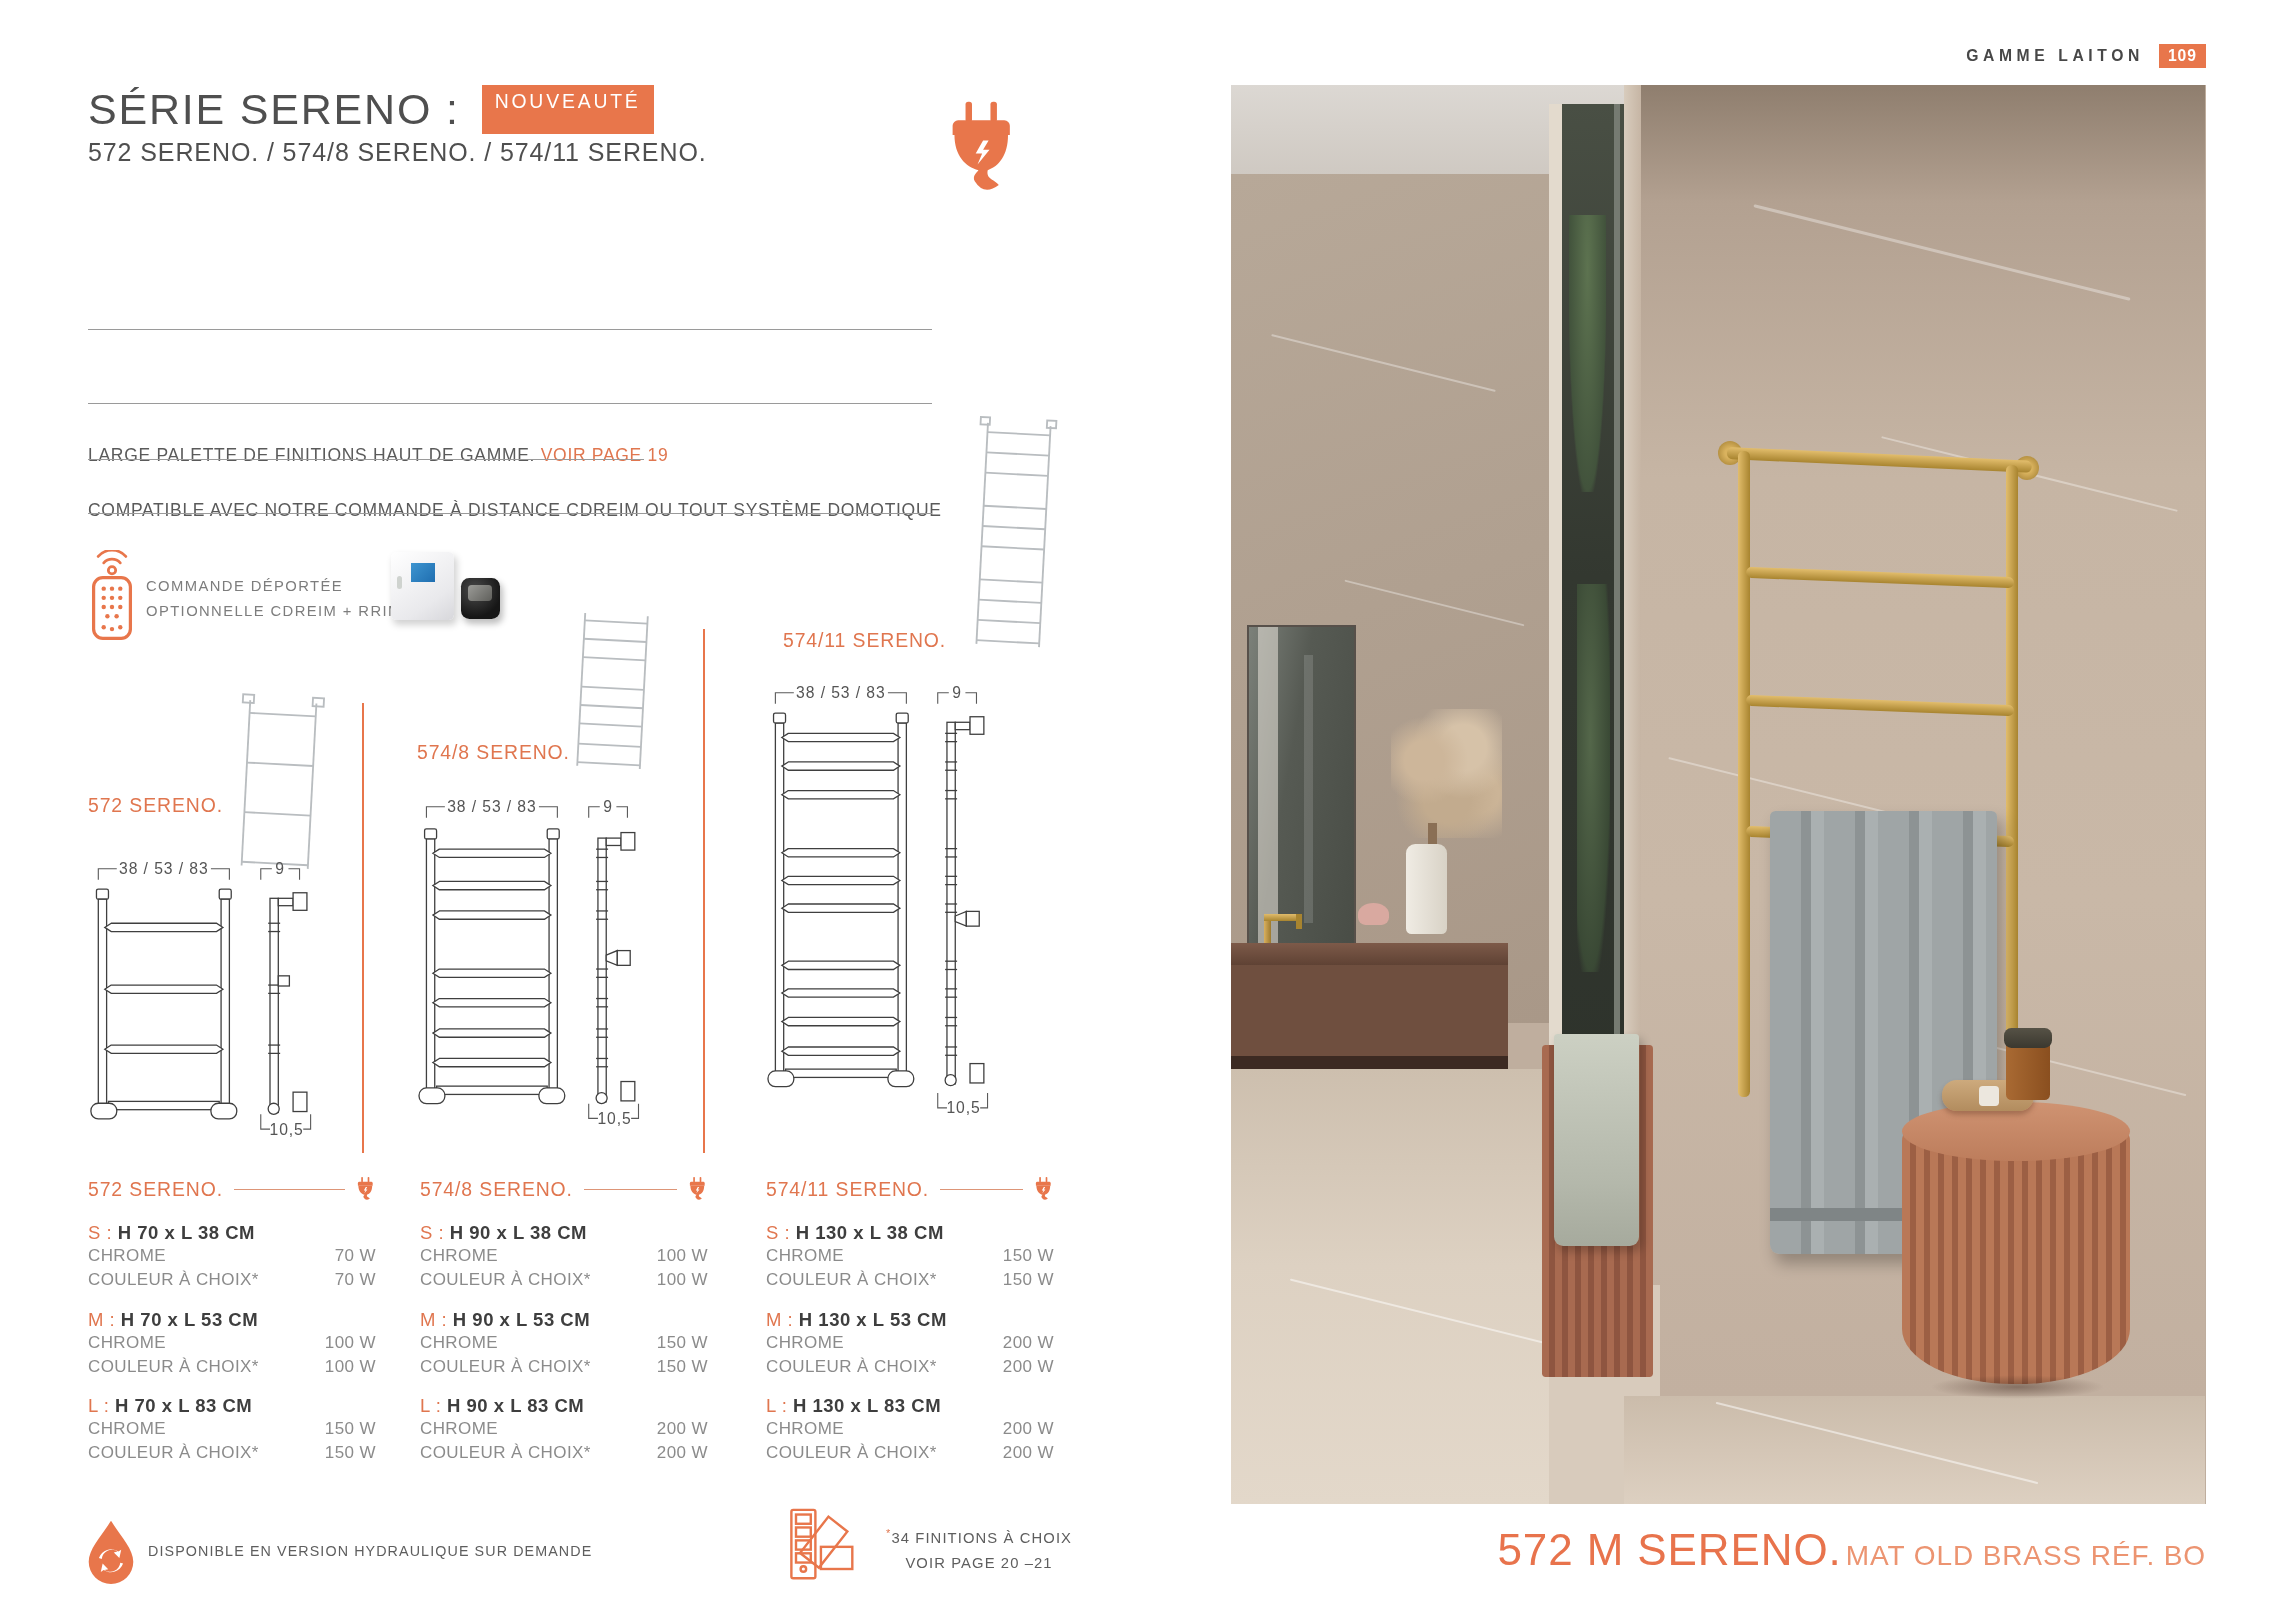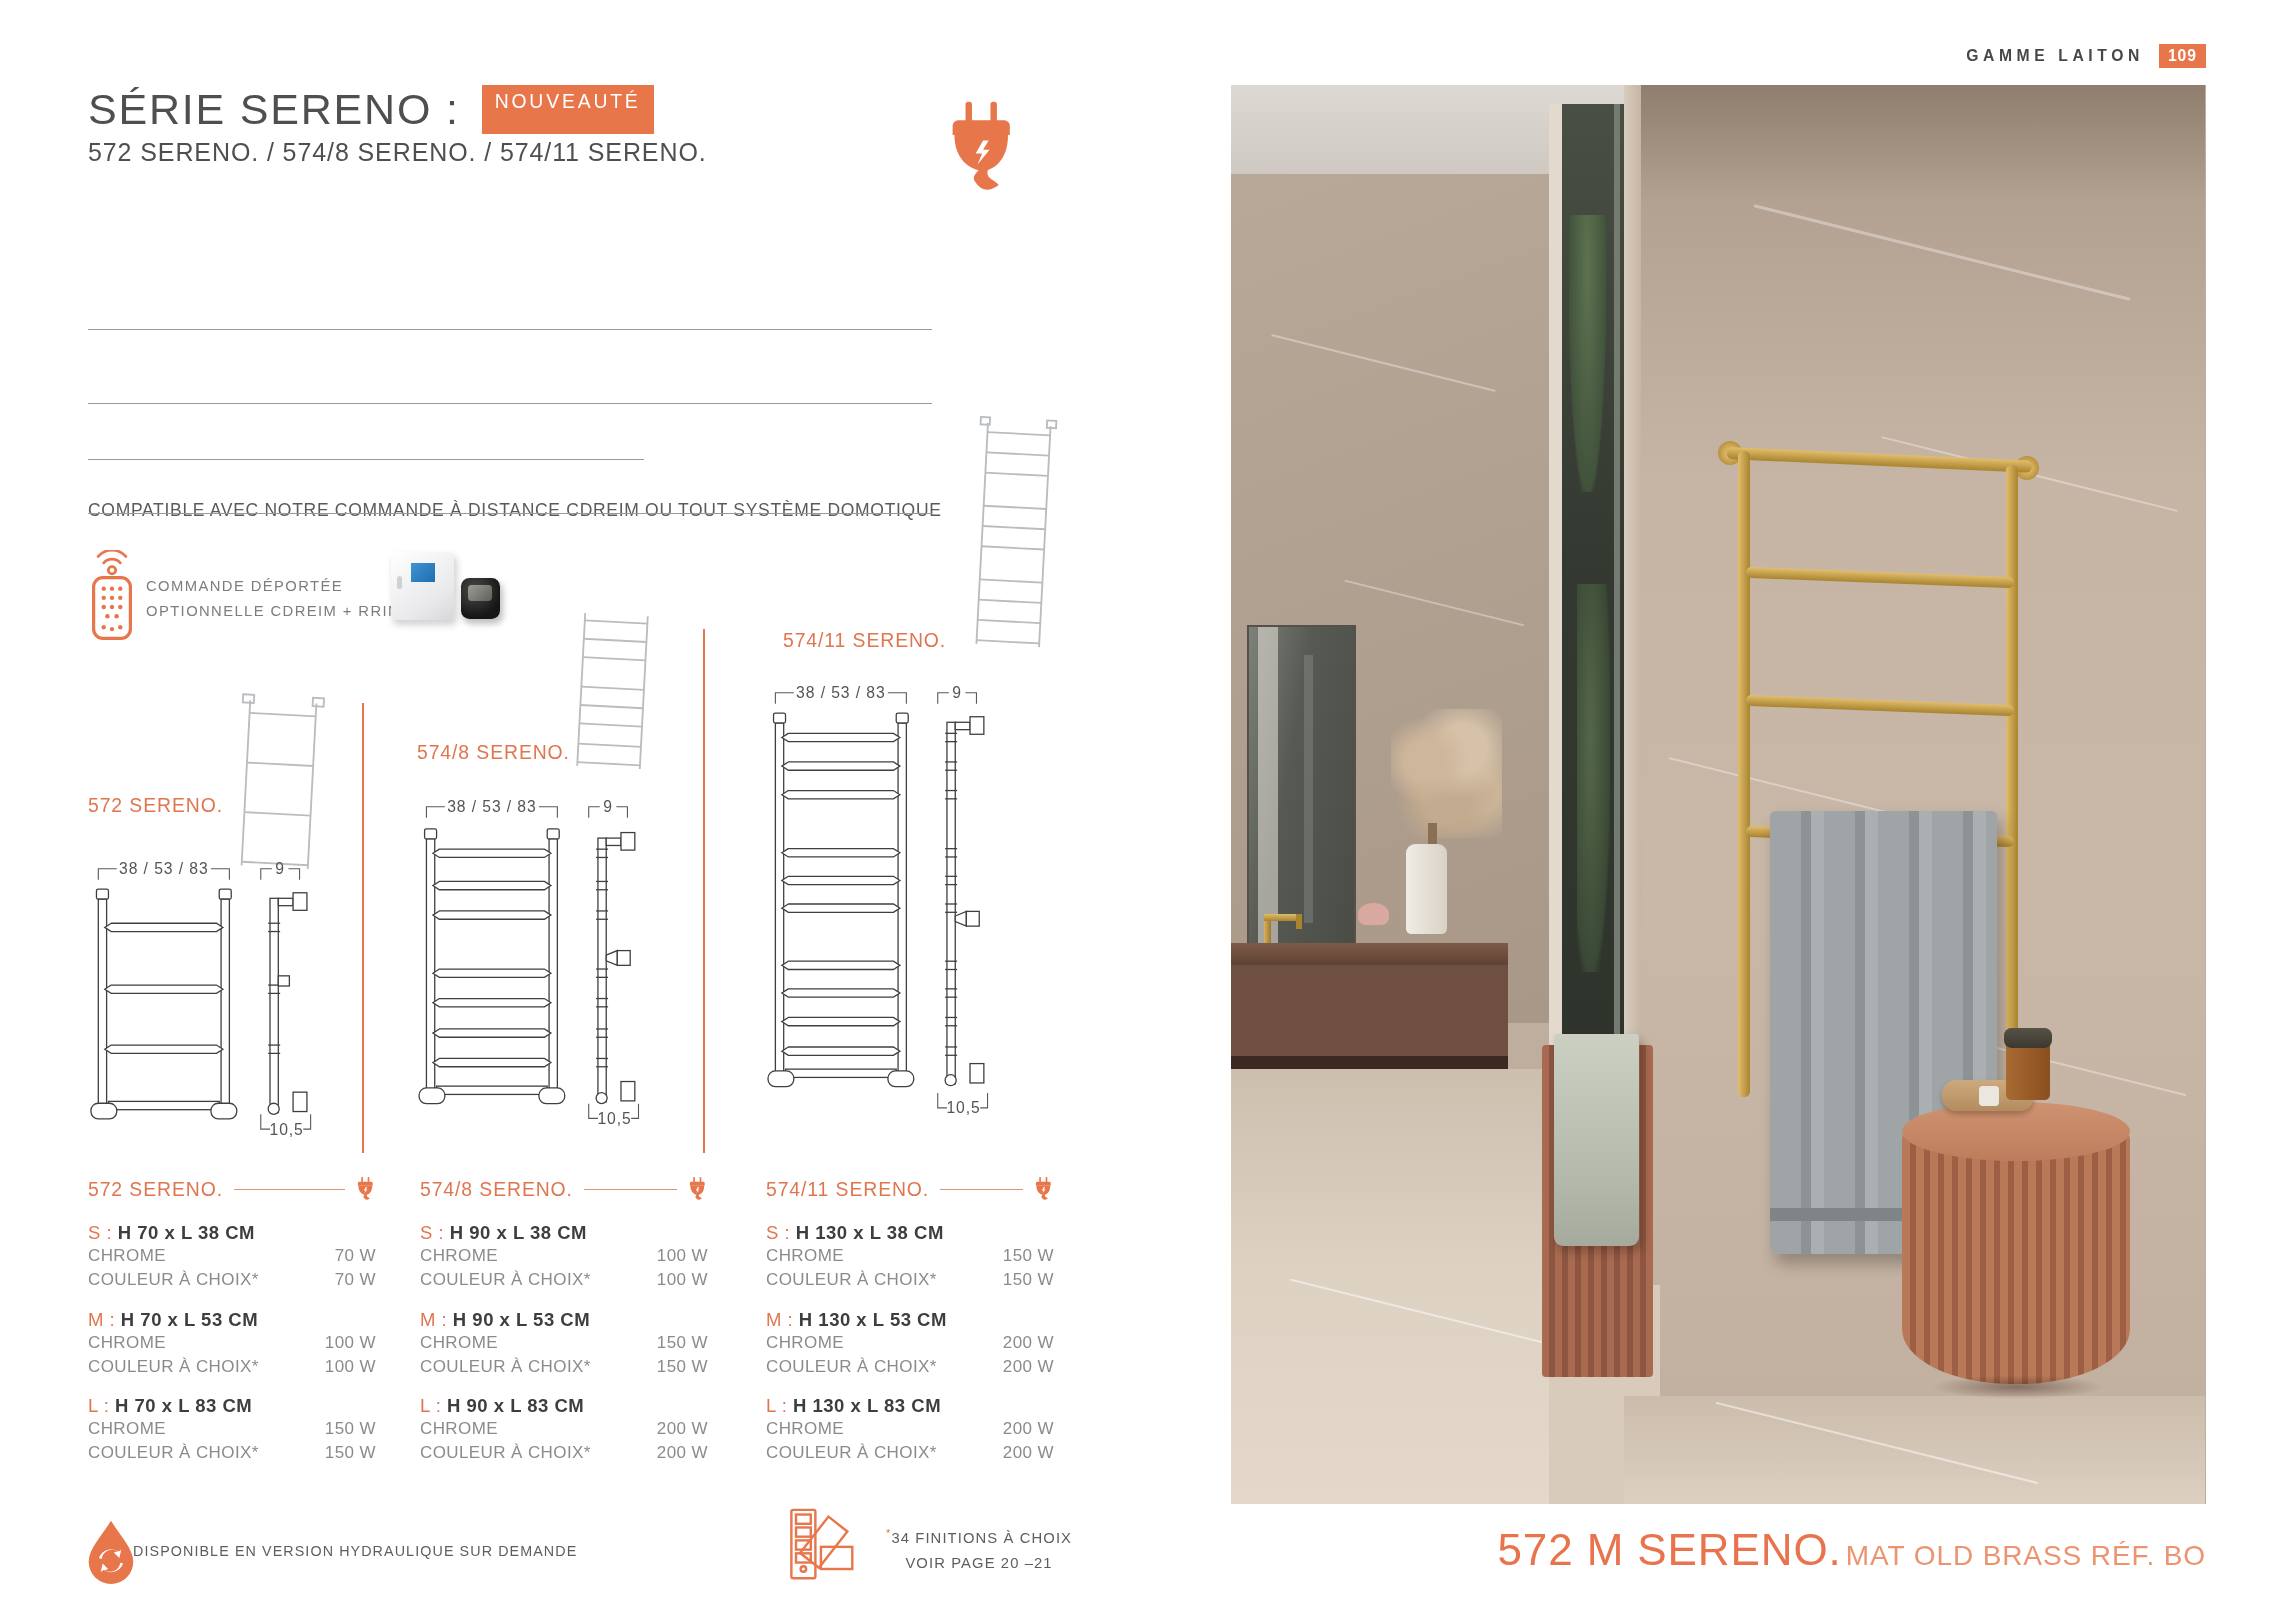--- a/index.html
+++ b/index.html
@@ -76,20 +76,23 @@
     <rect x="49" y="2" width="7" height="22" rx="3" fill="#e8764b"></rect>
     <path d="M14 22 h50 a6 6 0 0 1 6 6 v10 h-62 v-10 a6 6 0 0 1 6-6 z" fill="#e8764b"></path>
     <path d="M10 38 h58 c0 22 -10 34 -22 38 c-2 10 8 10 12 16 q-16 12 -26 -4 c-3 -6 2 -9 4 -12 c-14 -3 -26 -16 -26 -38 z" fill="#e8764b"></path>
     <path d="M41 44 l-8 14 h7 l-5 12 l13 -16 h-7 l6 -10 z" fill="#ffffff"></path>
   </svg>
 
   <div class="abs rule" style="left:88px;top:329px;width:844px;"></div>
 
   <div class="abs rule" style="left:88px;top:403px;width:844px;"></div>
 
+  <div class="abs feat" style="left:88px;top:418px;width:932px;">
+    <span>LARGE PALETTE DE FINITIONS HAUT DE GAMME. </span><span class="lnk">VOIR PAGE 19</span>
+  </div>
   <div class="abs rule" style="left:88px;top:459px;width:556px;"></div>
 
   <div class="abs feat" style="left:88px;top:473px;width:932px;">
     <span>COMPATIBLE AVEC NOTRE COMMANDE À DISTANCE CDREIM OU TOUT SYSTÈME DOMOTIQUE</span>
   </div>
   <div class="abs rule" style="left:88px;top:513px;width:844px;"></div>
 
   <svg class="abs" style="left:85px;top:550px;" width="54" height="92" viewBox="0 0 58 100">
     <path d="M20 14 a12 12 0 0 1 18 0" stroke="#e8764b" stroke-width="3" fill="none" stroke-linecap="round"></path>
     <path d="M14 7 a20 20 0 0 1 30 0" stroke="#e8764b" stroke-width="3" fill="none" stroke-linecap="round"></path>
@@ -493,21 +496,21 @@
           <span>200 W</span>
         </div>
     </div>
   </div>
 
   <svg class="abs" style="left:85px;top:1519px;" width="52" height="65" viewBox="0 0 56 70">
     <path d="M28 2 C38 18 52 32 52 46 a24 24 0 0 1 -48 0 C4 32 18 18 28 2 z" fill="#e8764b"></path>
     <path d="M18 43 a11 11 0 0 1 17 -8 l-4 1 6 6 2 -9 -3 2 a14 14 0 0 0 -21 7 z" fill="#fff"></path>
     <path d="M38 47 a11 11 0 0 1 -17 8 l4 -1 -6 -6 -2 9 3 -2 a14 14 0 0 0 21 -7 z" fill="#fff"></path>
   </svg>
-  <div class="abs foot-txt" style="left:133px;top:1543px;">DISPONIBLE EN VERSION HYDRAULIQUE SUR DEMANDE</div>
+  <div class="abs foot-txt" style="left:148px;top:1543px;">DISPONIBLE EN VERSION HYDRAULIQUE SUR DEMANDE</div>
 
   <svg class="abs" style="left:784px;top:1506px;" width="72" height="78" viewBox="0 0 78 84">
     <g fill="none" stroke="#e8764b" stroke-width="2.6">
       <rect x="8" y="4" width="26" height="74" rx="2"></rect>
       <rect x="13" y="9" width="16" height="10"></rect>
       <rect x="13" y="23" width="16" height="10"></rect>
       <rect x="13" y="37" width="16" height="10"></rect>
       <rect x="13" y="51" width="16" height="10"></rect>
       <circle cx="21" cy="68" r="3"></circle>
       <rect x="30" y="14" width="26" height="50" transform="rotate(38 43 39)"></rect>

